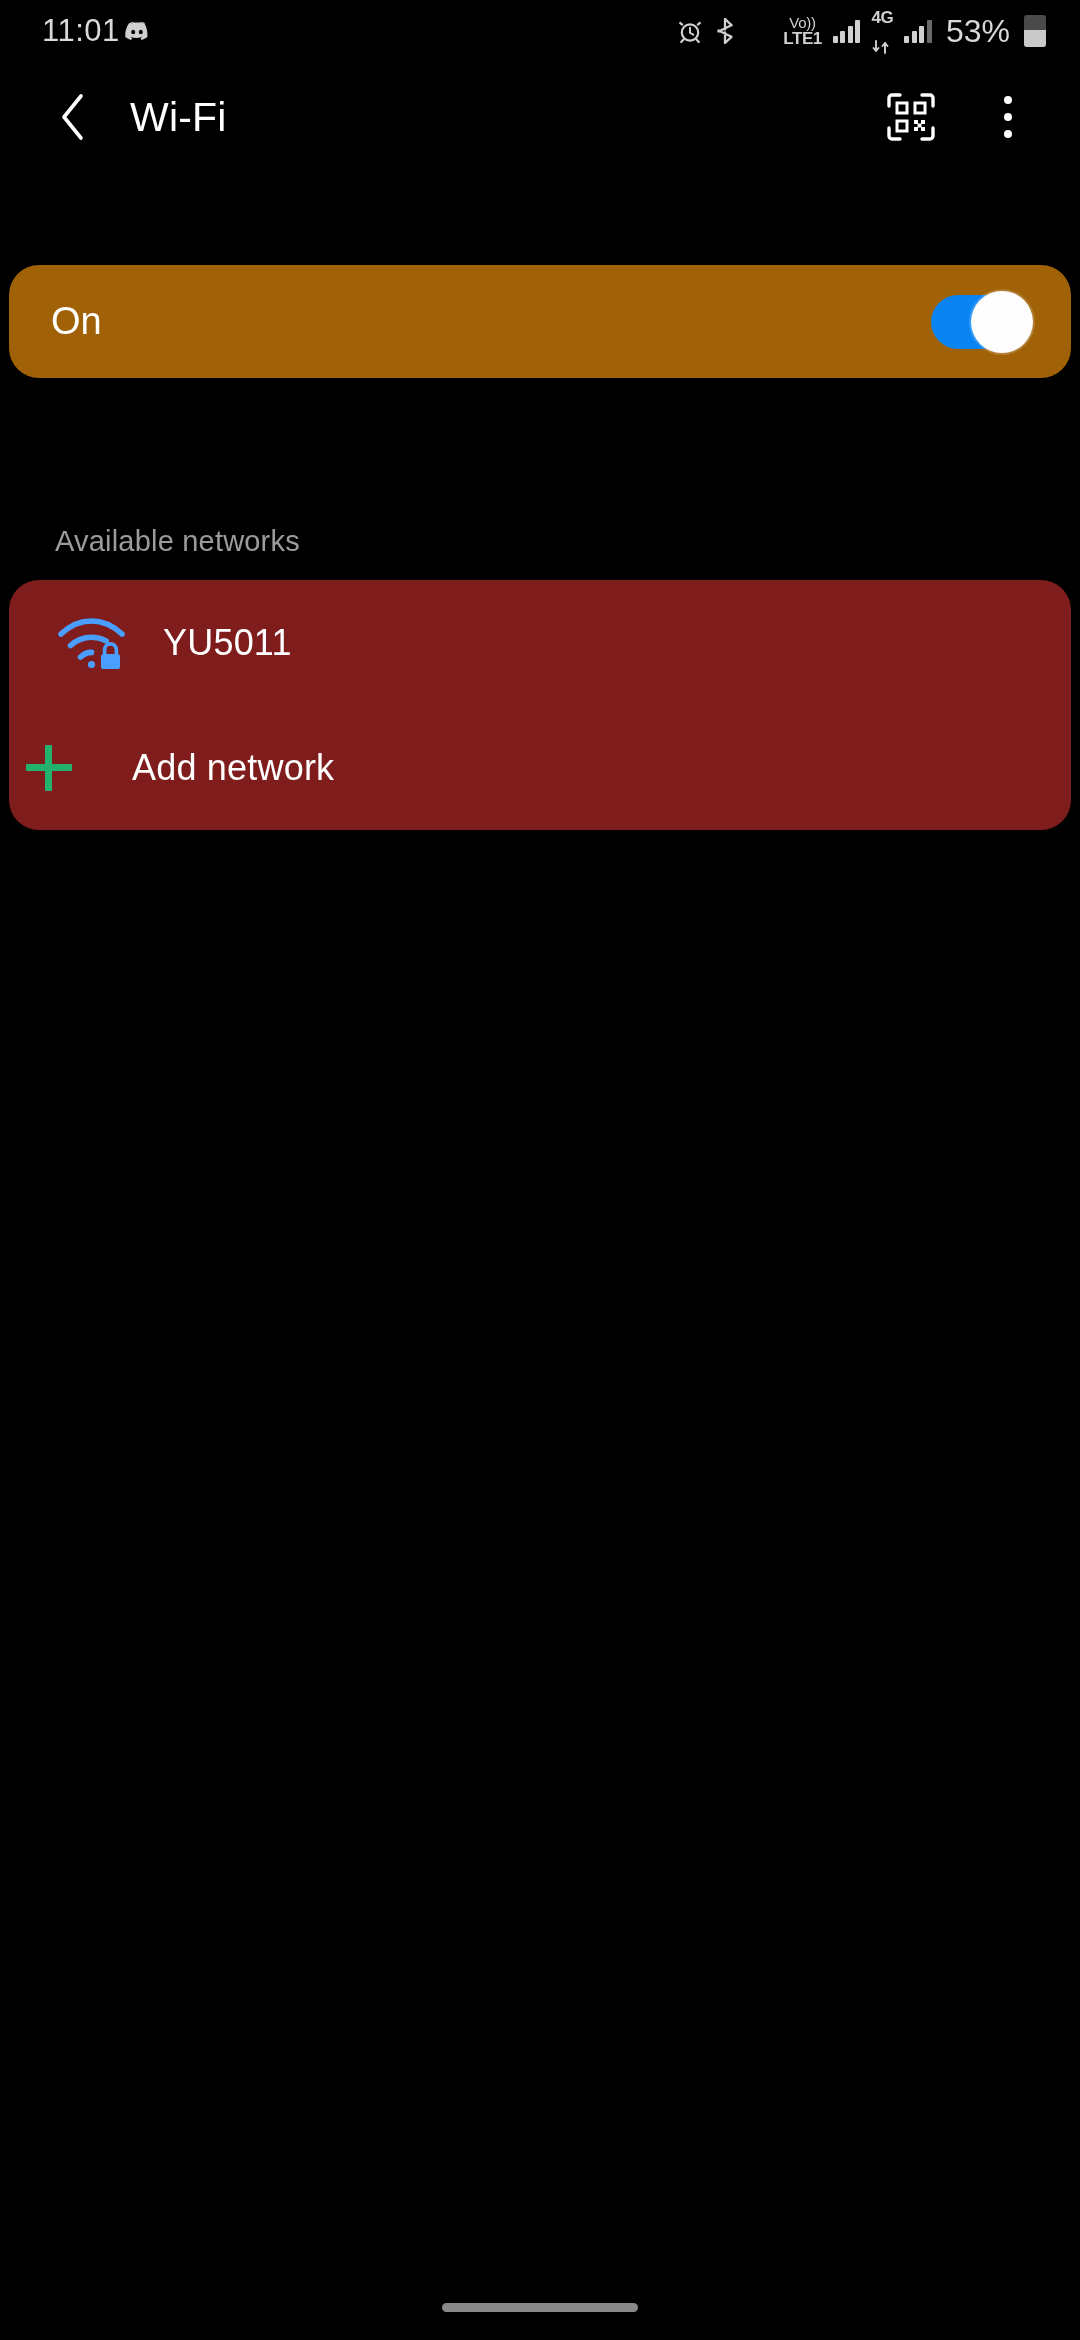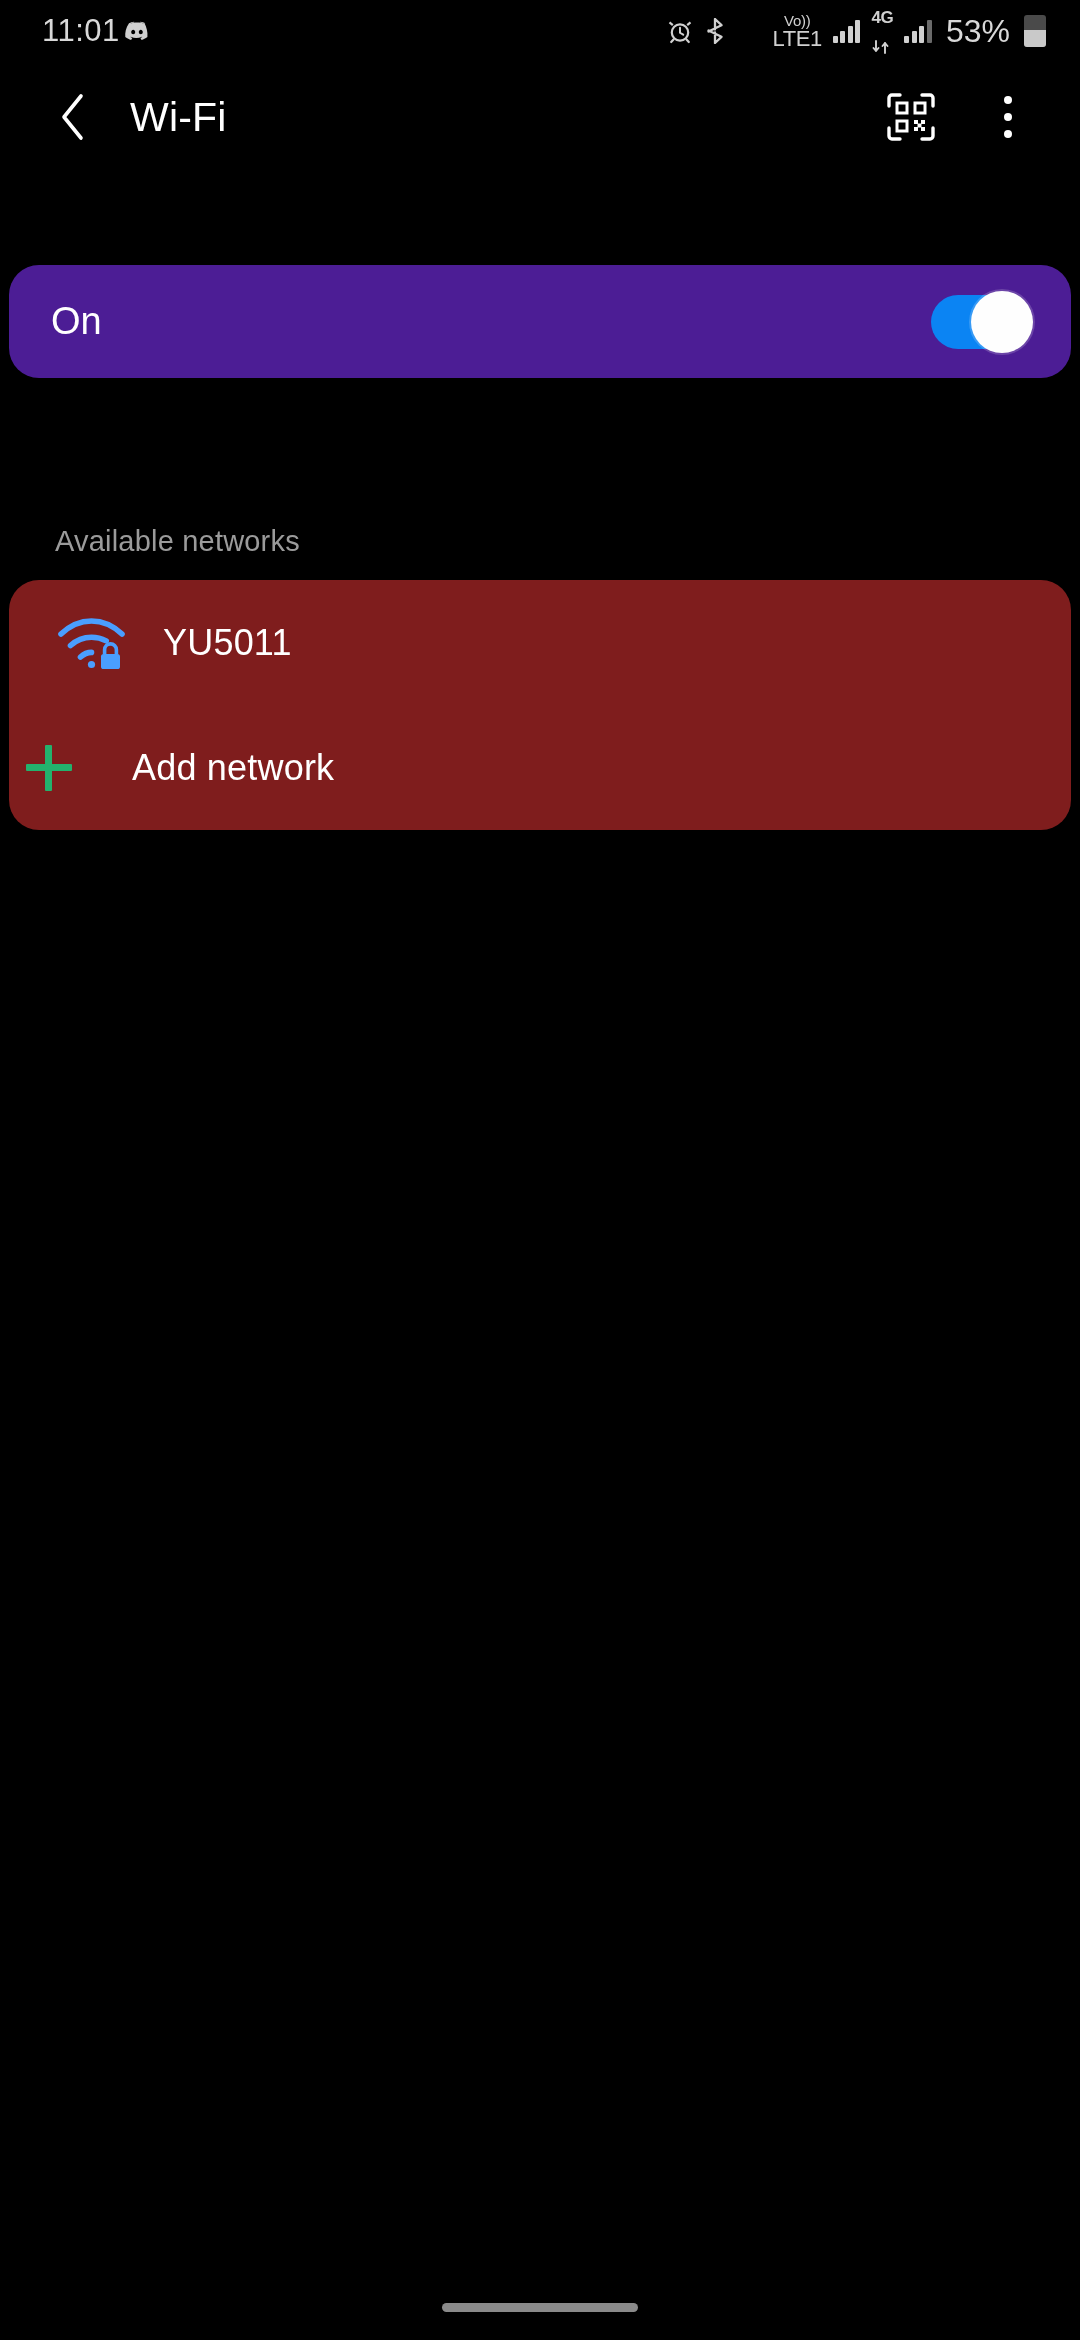--- a/index.html
+++ b/index.html
@@ -22,21 +22,21 @@
   .sb-right{ display:flex; align-items:center; gap:11px; }
 
   .icon-discord{ width:26px; height:20px; position:relative; display:block; }
   .icon-discord svg{ display:block; }
 
   .icon-alarm{ width:26px; height:26px; display:block; }
   .icon-bt{ width:22px; height:26px; display:block; }
 
   .volte{ display:flex; flex-direction:column; align-items:center; line-height:1;margin-left:36px; }
   .volte-top{ color:#d0d0d0; font-size:15px; letter-spacing:-.3px; }
-  .volte-bot{ color:#d0d0d0; font-size:22px; font-weight:400; letter-spacing:-.4px;text-align:center; }
+  .volte-bot{ color:#d0d0d0; font-size:17px; font-weight:700; letter-spacing:-.4px;text-align:center; }
 
   .bars{ display:flex; align-items:flex-end; gap:2.5px; height:23px; }
   .bars i{ display:block; width:5px; background:#d0d0d0; border-radius:1px; }
   .bars i.b1{ height:7px; } .bars i.b2{ height:12px; }
   .bars i.b3{ height:17px; } .bars i.b4{ height:23px; }
   .bars i.dim{ background:#6a6a6a; }
 
   .fourg{ display:flex; flex-direction:column; align-items:center; line-height:1; gap:14px; }
   .fourg-lbl{ color:#d0d0d0; font-size:17px; font-weight:600; letter-spacing:-.3px; }
   .fourg-arr{ display:flex; gap:1px; }
@@ -66,21 +66,21 @@
   .qr-btn{ width:50px; height:50px; display:flex; align-items:center; justify-content:center; }
   .more-btn{
     width:40px; height:54px; display:flex; flex-direction:column;
     align-items:center; justify-content:center; gap:9px;
   }
   .more-btn span{ width:8px; height:8px; border-radius:50%; background:#ffffff; display:block; }
 
   
   .on-banner{
     position:absolute; top:265px; left:9px; width:1062px; height:113px;
-    background:#4c1d95; border-radius:30px;
+    background:#a16207; border-radius:30px;
     display:flex; align-items:center; justify-content:space-between;
     padding:0 42px 0 42px;
   }
   .on-label{ color:#ffffff; font-size:38px; }
   .switch{
     width:98px; height:54px; border-radius:27px; background:#0b84f3;
     position:relative; flex:none;
   }
   .switch .thumb{
     position:absolute; top:-4px; right:-4px; width:62px; height:62px;

